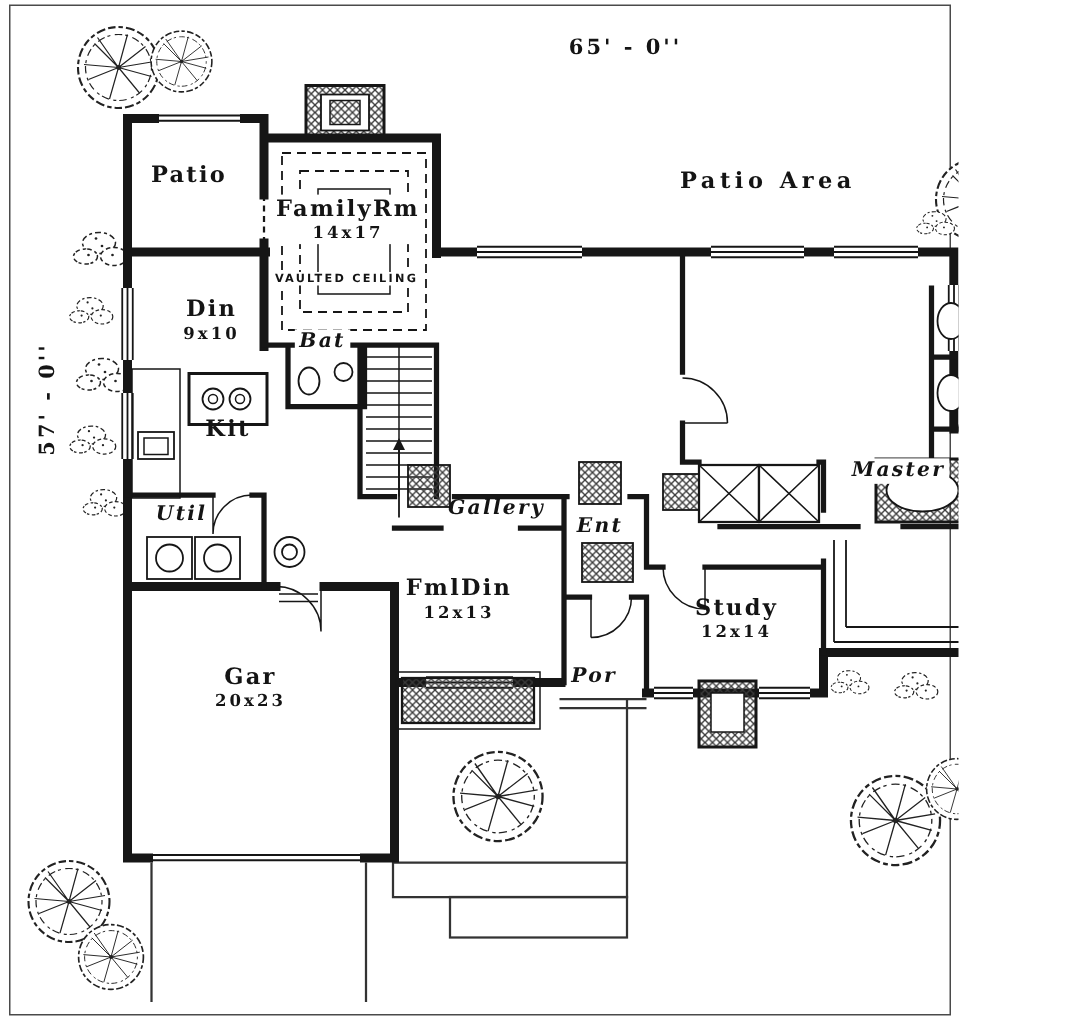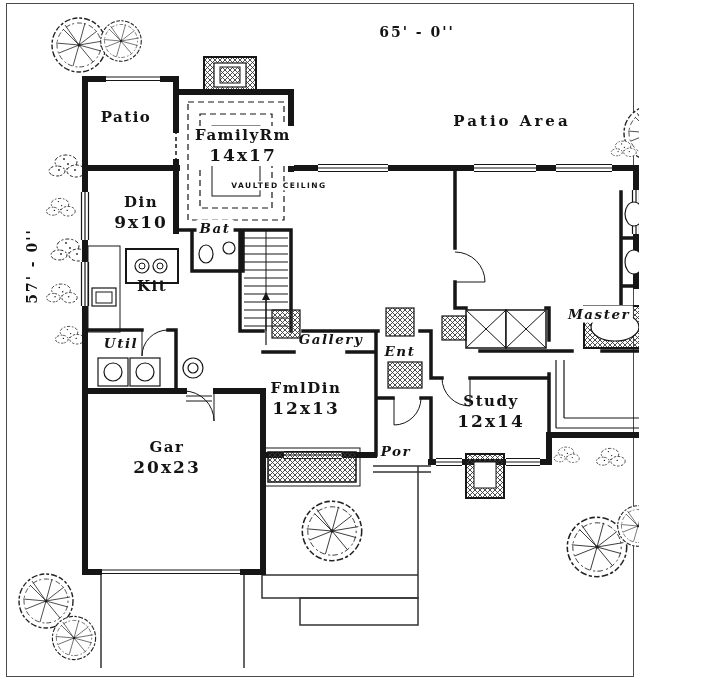--- a/index.html
+++ b/index.html
@@ -2,25 +2,25 @@
 <html><head>
 <meta charset="utf-8">
 <style>
   html,body{margin:0;padding:0;background:#fff;}
   .stage{position:relative;width:639px;height:680px;background:#fff;overflow:hidden;
          font-family:"DejaVu Serif", serif;}
   .frame{position:absolute;left:6px;top:3px;right:5px;bottom:3px;border:1.5px solid #4a4a4a;pointer-events:none;}
   svg{position:absolute;left:0;top:0;}
   .lbl{position:absolute;transform:translate(-50%,-50%);font-weight:bold;color:#141414;
        font-size:15px;letter-spacing:1.5px;white-space:nowrap;text-align:center;line-height:1.25;}
-  .lbl .size{font-size:17px;letter-spacing:2px;}
+  .lbl .size{font-size:11px;letter-spacing:2px;}
   .dim{font-size:14px;letter-spacing:2px;}
   .vert{transform:translate(-50%,-50%) rotate(-90deg);}
   .wide{letter-spacing:3px;}
-  .tiny{font-size:7.5px;letter-spacing:1.5px;font-family:"DejaVu Sans",sans-serif;font-weight:bold;margin-left:48px;}
+  .tiny{font-size:7.5px;letter-spacing:1.5px;font-family:"DejaVu Sans",sans-serif;font-weight:bold;}
   .bg{background:#fff;padding:0 3px;}
   .sm{font-size:13.5px;font-style:italic;}
 </style>
 </head>
 <body>
 
 <div class="stage">
   <div class="frame"></div>
 
   <svg width="725" height="680" viewBox="0 0 725 680">
@@ -212,21 +212,21 @@
       <rect x="268" y="452" width="88" height="30" fill="url(#hatch)" stroke="#161616" stroke-width="1.5"></rect>
     </g>
   </svg>
 
   <div class="lbl dim" style="left:417px;top:33px">65' - 0''</div>
   <div class="lbl dim vert" style="left:33px;top:266px">57' - 0''</div>
 
   <div class="lbl" style="left:126px;top:117px">Patio</div>
   <div class="lbl wide" style="left:512px;top:121px">Patio Area</div>
 
-  <div class="lbl bg" style="left:243px;top:146px">
+  <div class="lbl bg" style="left:232px;top:146px">
     <div>FamilyRm</div>
     <div class="size">14x17</div>
   </div>
   <div class="lbl tiny bg" style="left:231px;top:186px">VAULTED CEILING</div>
 
   <div class="lbl" style="left:141px;top:213px">
     <div>Din</div>
     <div class="size">9x10</div>
   </div>
 

